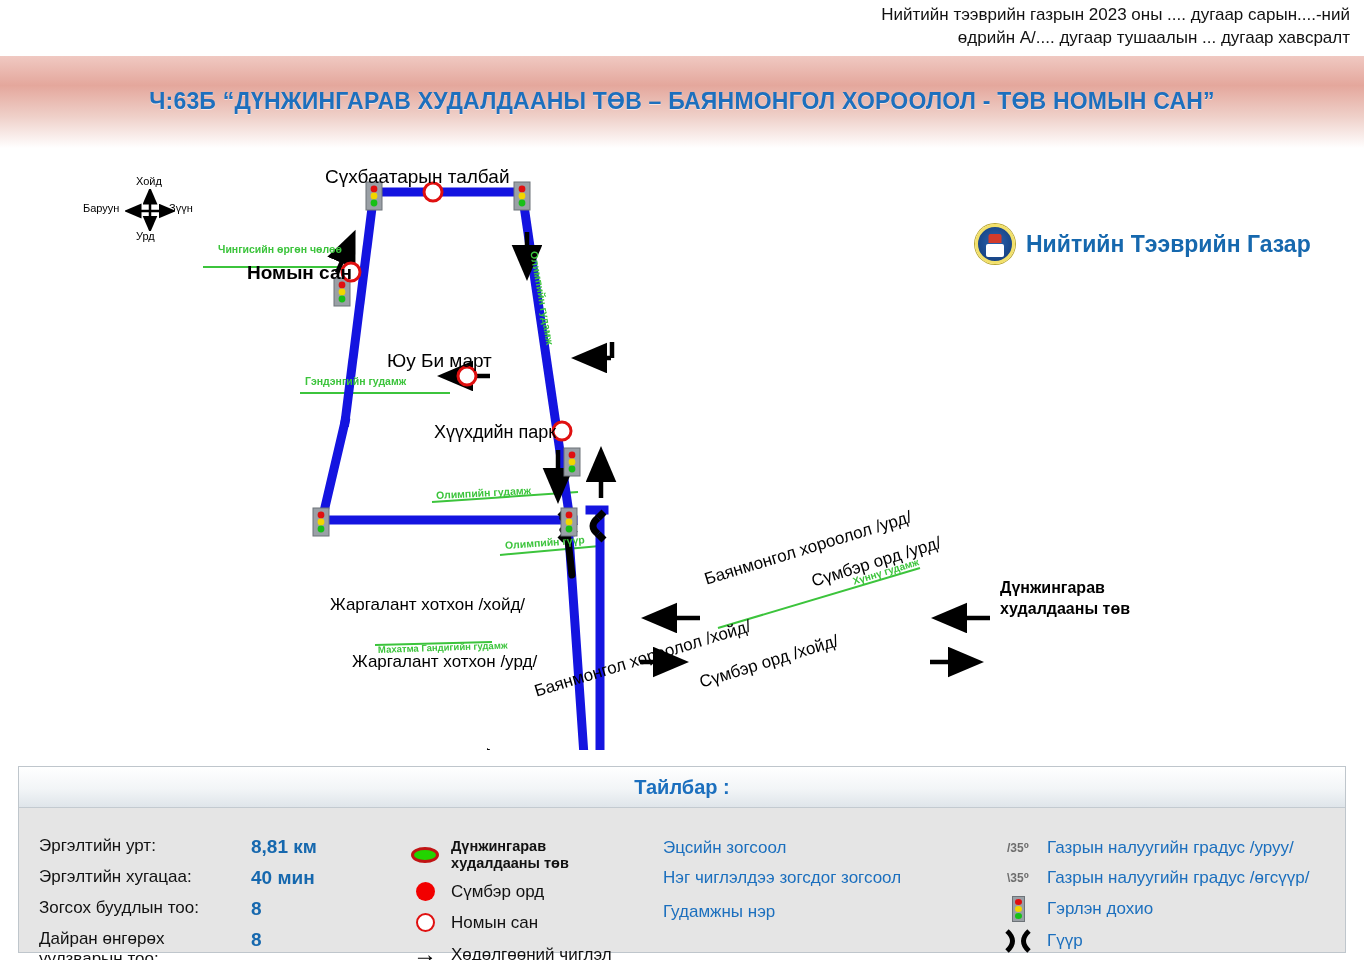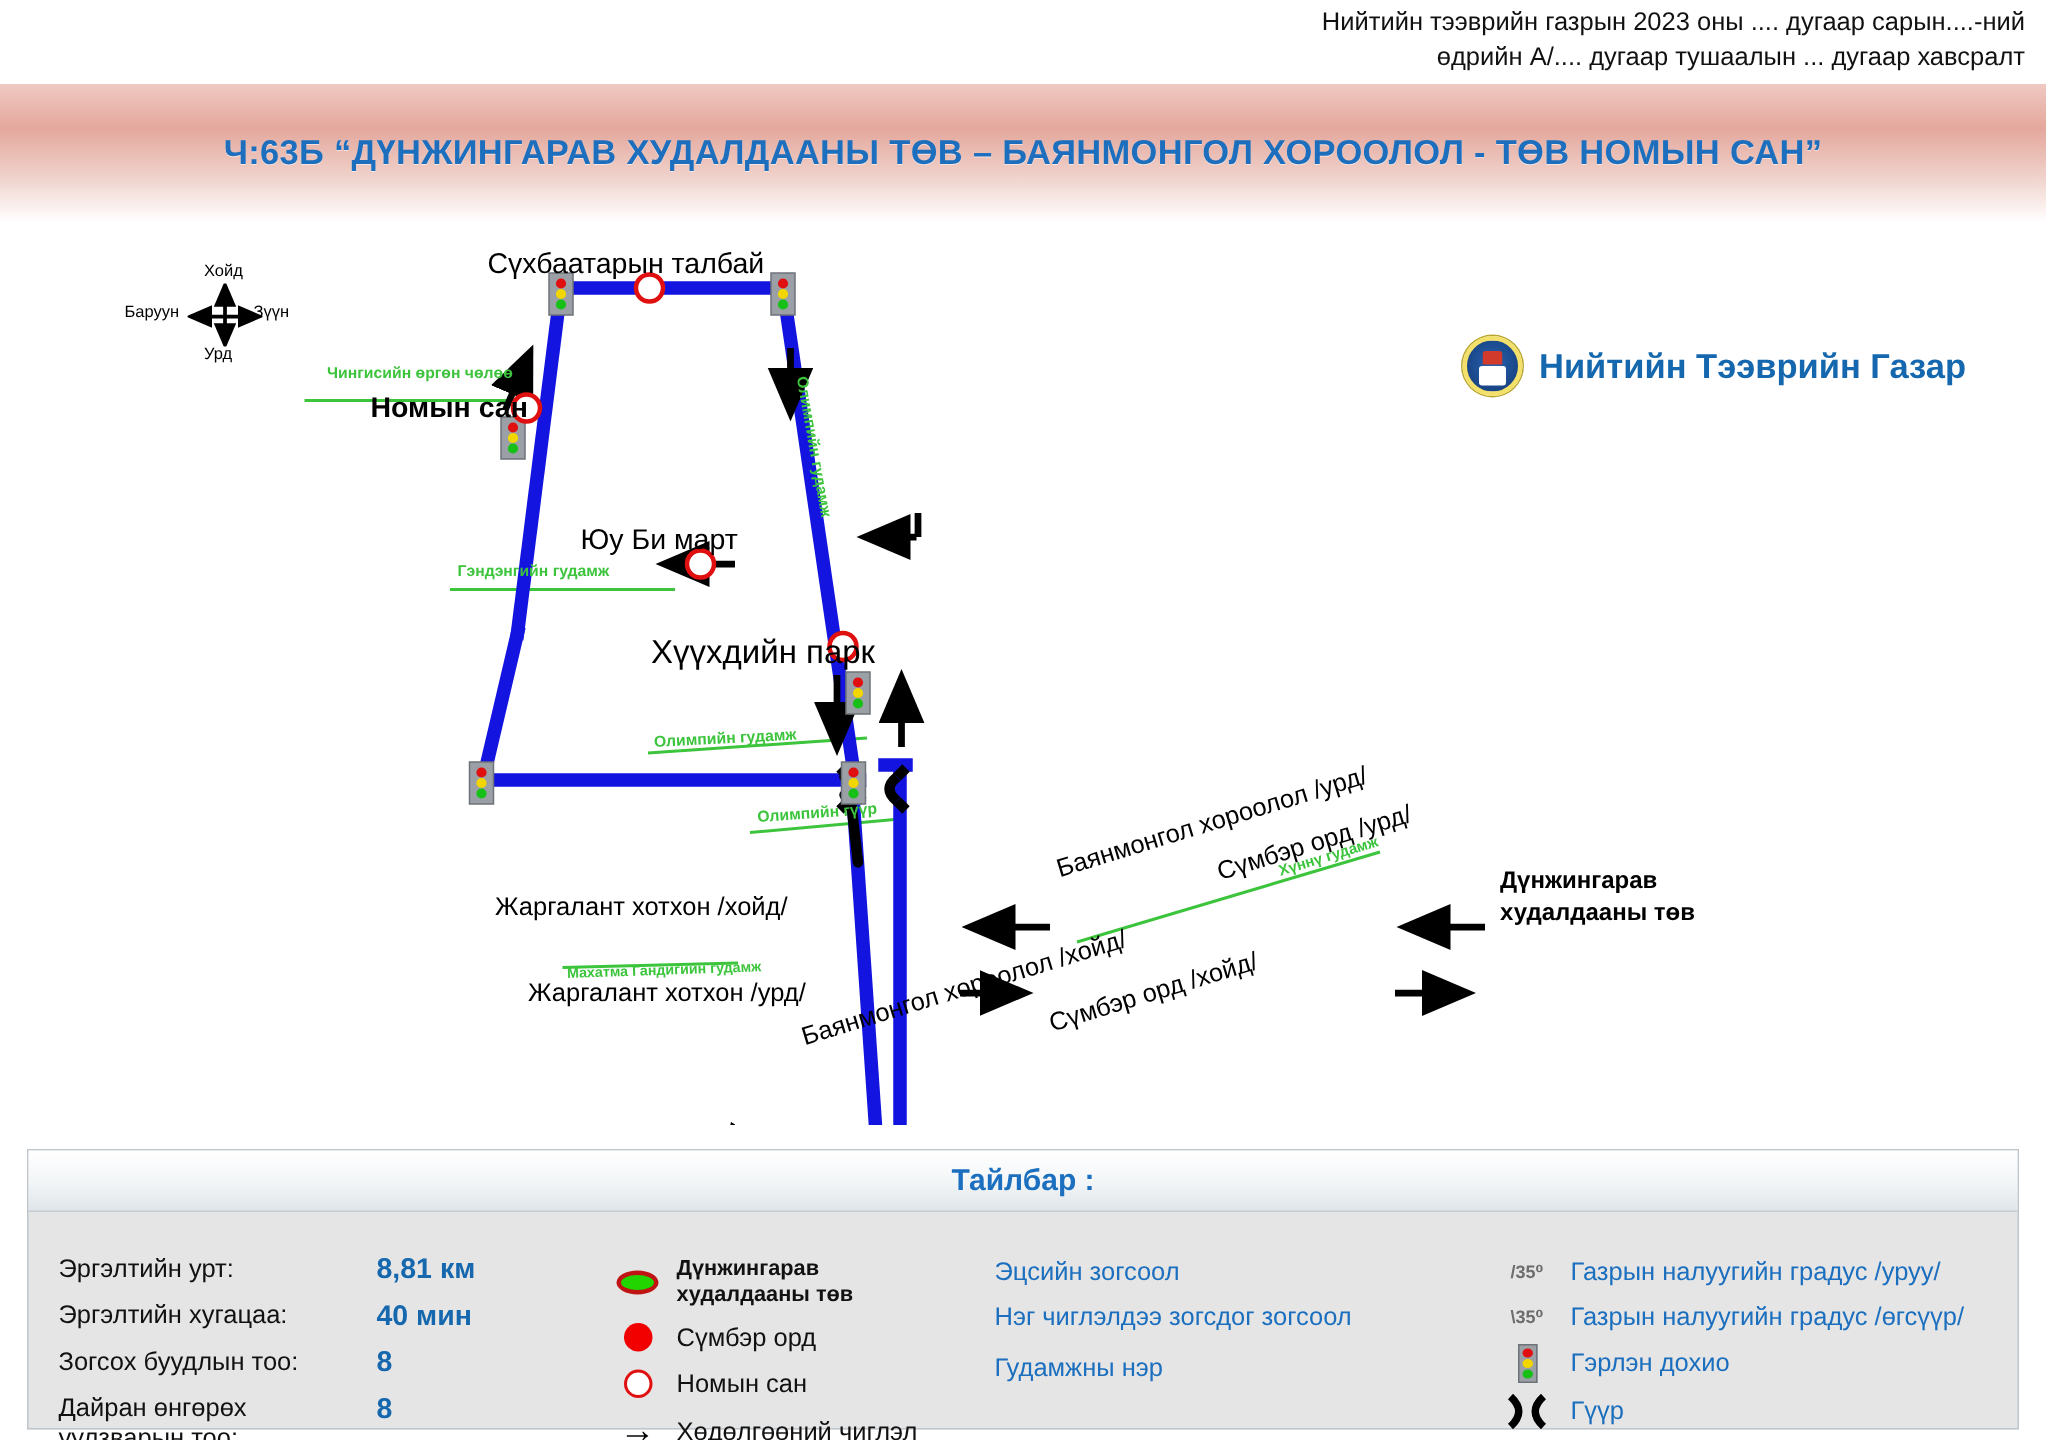--- a/index.html
+++ b/index.html
@@ -264,21 +264,21 @@
         <line x1="25" y1="22" x2="25" y2="39"></line>
       <line x1="25" y1="22" x2="46" y2="22"></line>
         <line x1="25" y1="22" x2="4" y2="22"></line>
     </g>
   </svg>
 </div>
 
 <div style="position:absolute;left:325px;top:166px;font-size:19px;">Сүхбаатарын талбай</div>
 <div style="position:absolute;left:247px;top:262px;font-size:19px;font-weight:bold;">Номын сан</div>
 <div style="position:absolute;left:387px;top:350px;font-size:19px;">Юу Би март</div>
-<div style="position:absolute;left:434px;top:422px;font-size:22px;">Хүүхдийн парк</div>
+<div style="position:absolute;left:434px;top:422px;font-size:18px;">Хүүхдийн парк</div>
 <div style="position:absolute;left:330px;top:595px;font-size:17px;">Жаргалант хотхон /хойд/</div>
 <div style="position:absolute;left:352px;top:652px;font-size:17px;">Жаргалант хотхон /урд/</div>
 
 <div style="position:absolute;left:705px;top:570px;font-size:17px;transform:rotate(-17deg);transform-origin:left center;">Баянмонгол хороолол /урд/</div>
 <div style="position:absolute;left:535px;top:682px;font-size:17px;transform:rotate(-17deg);transform-origin:left center;">Баянмонгол хороолол /хойд/</div>
 <div style="position:absolute;left:812px;top:572px;font-size:17px;transform:rotate(-17deg);transform-origin:left center;">Сүмбэр орд /урд/</div>
 <div style="position:absolute;left:700px;top:673px;font-size:17px;transform:rotate(-17deg);transform-origin:left center;">Сүмбэр орд /хойд/</div>
 
 <div style="position:absolute;left:1000px;top:578px;font-size:16px;font-weight:bold;line-height:1.3;">
   <div>Дүнжингарав</div>

